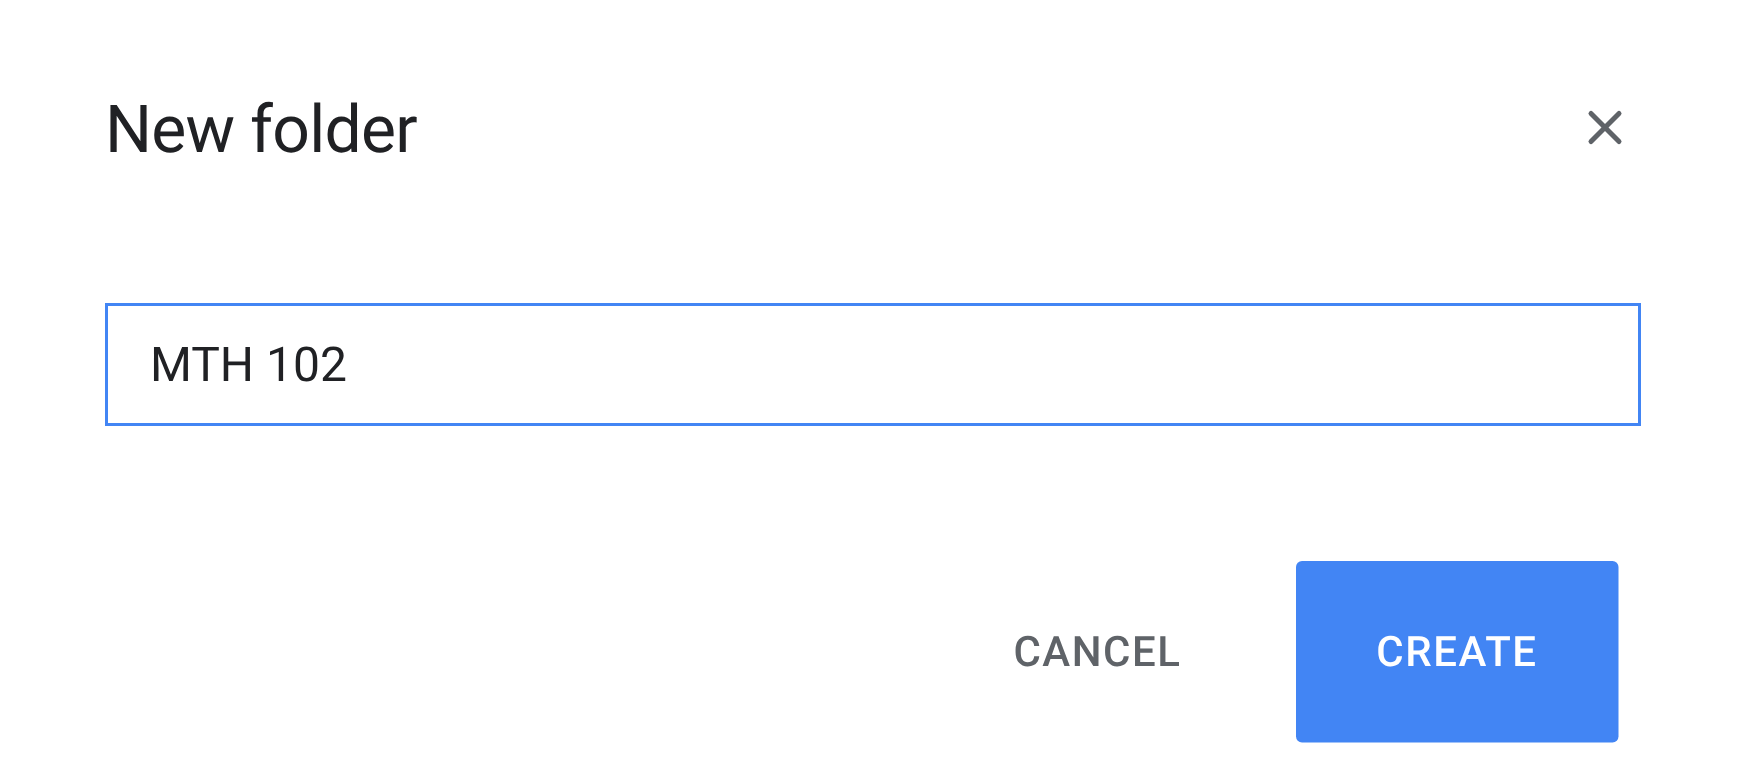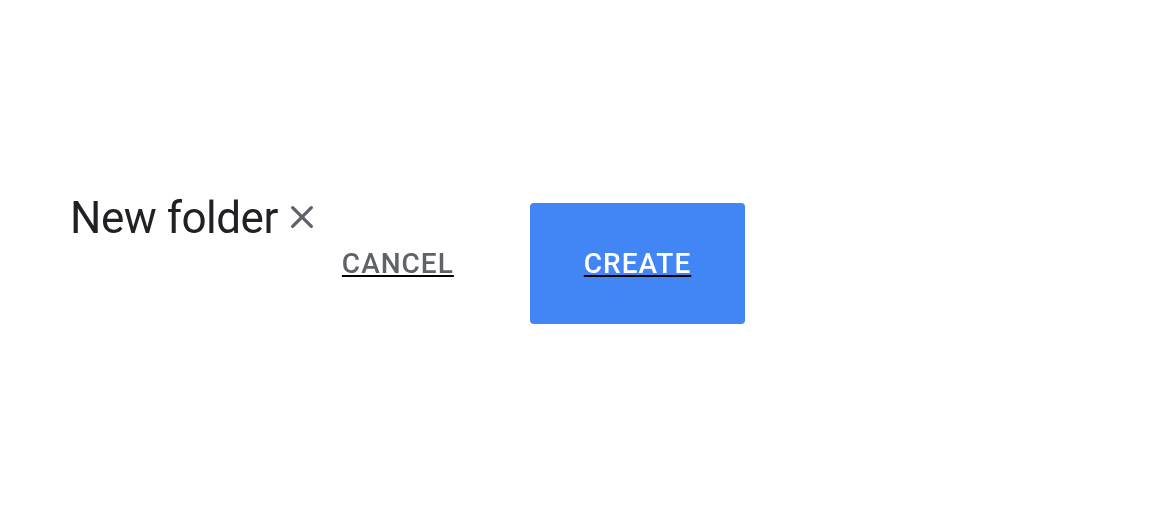--- a/index.html
+++ b/index.html
@@ -12,21 +12,21 @@
       background: #fff;
       width: 1164px;
       height: 516px;
       position: relative;
     }
     .dialog {
       width: 100%;
       height: 100%;
       padding: 60px 70px 50px 70px;
       display: flex;
-      flex-direction: row;
+      flex-direction: column;
     }
     .dialog-header {
       display: flex;
       justify-content: space-between;
       align-items: center;
       margin-bottom: 90px;
     }
     .dialog-title {
       font-size: 44px;
       font-weight: 400;
@@ -60,21 +60,20 @@
       outline: none;
       font-family: inherit;
       background: #fff;
     }
     .dialog-actions {
       display: flex;
       justify-content: flex-end;
       align-items: center;
       gap: 60px;
       padding-right: 15px;
-      text-decoration: underline;
     }
     .cancel-btn {
       background: none;
       border: none;
       color: #5f6368;
       font-size: 28px;
       font-weight: 500;
       letter-spacing: 1px;
       cursor: pointer;
       padding: 20px 16px;
@@ -101,17 +100,20 @@
     <h1 class="dialog-title">New folder</h1>
     <button class="close-btn">
       <span>
         <svg viewBox="0 0 24 24" fill="none" stroke="currentColor" stroke-width="2.5" stroke-linecap="round">
           <line x1="5" y1="5" x2="19" y2="19"></line>
           <line x1="19" y1="5" x2="5" y2="19"></line>
         </svg>
       </span>
     </button>
   </div>
+  <div class="input-wrapper">
+    <input type="text" class="folder-name-input" value="MTH 102" style="">
+  </div>
   <div class="dialog-actions">
     <button class="cancel-btn">CANCEL</button>
     <button class="create-btn">CREATE</button>
   </div>
 </div>
 
 </body></html>

